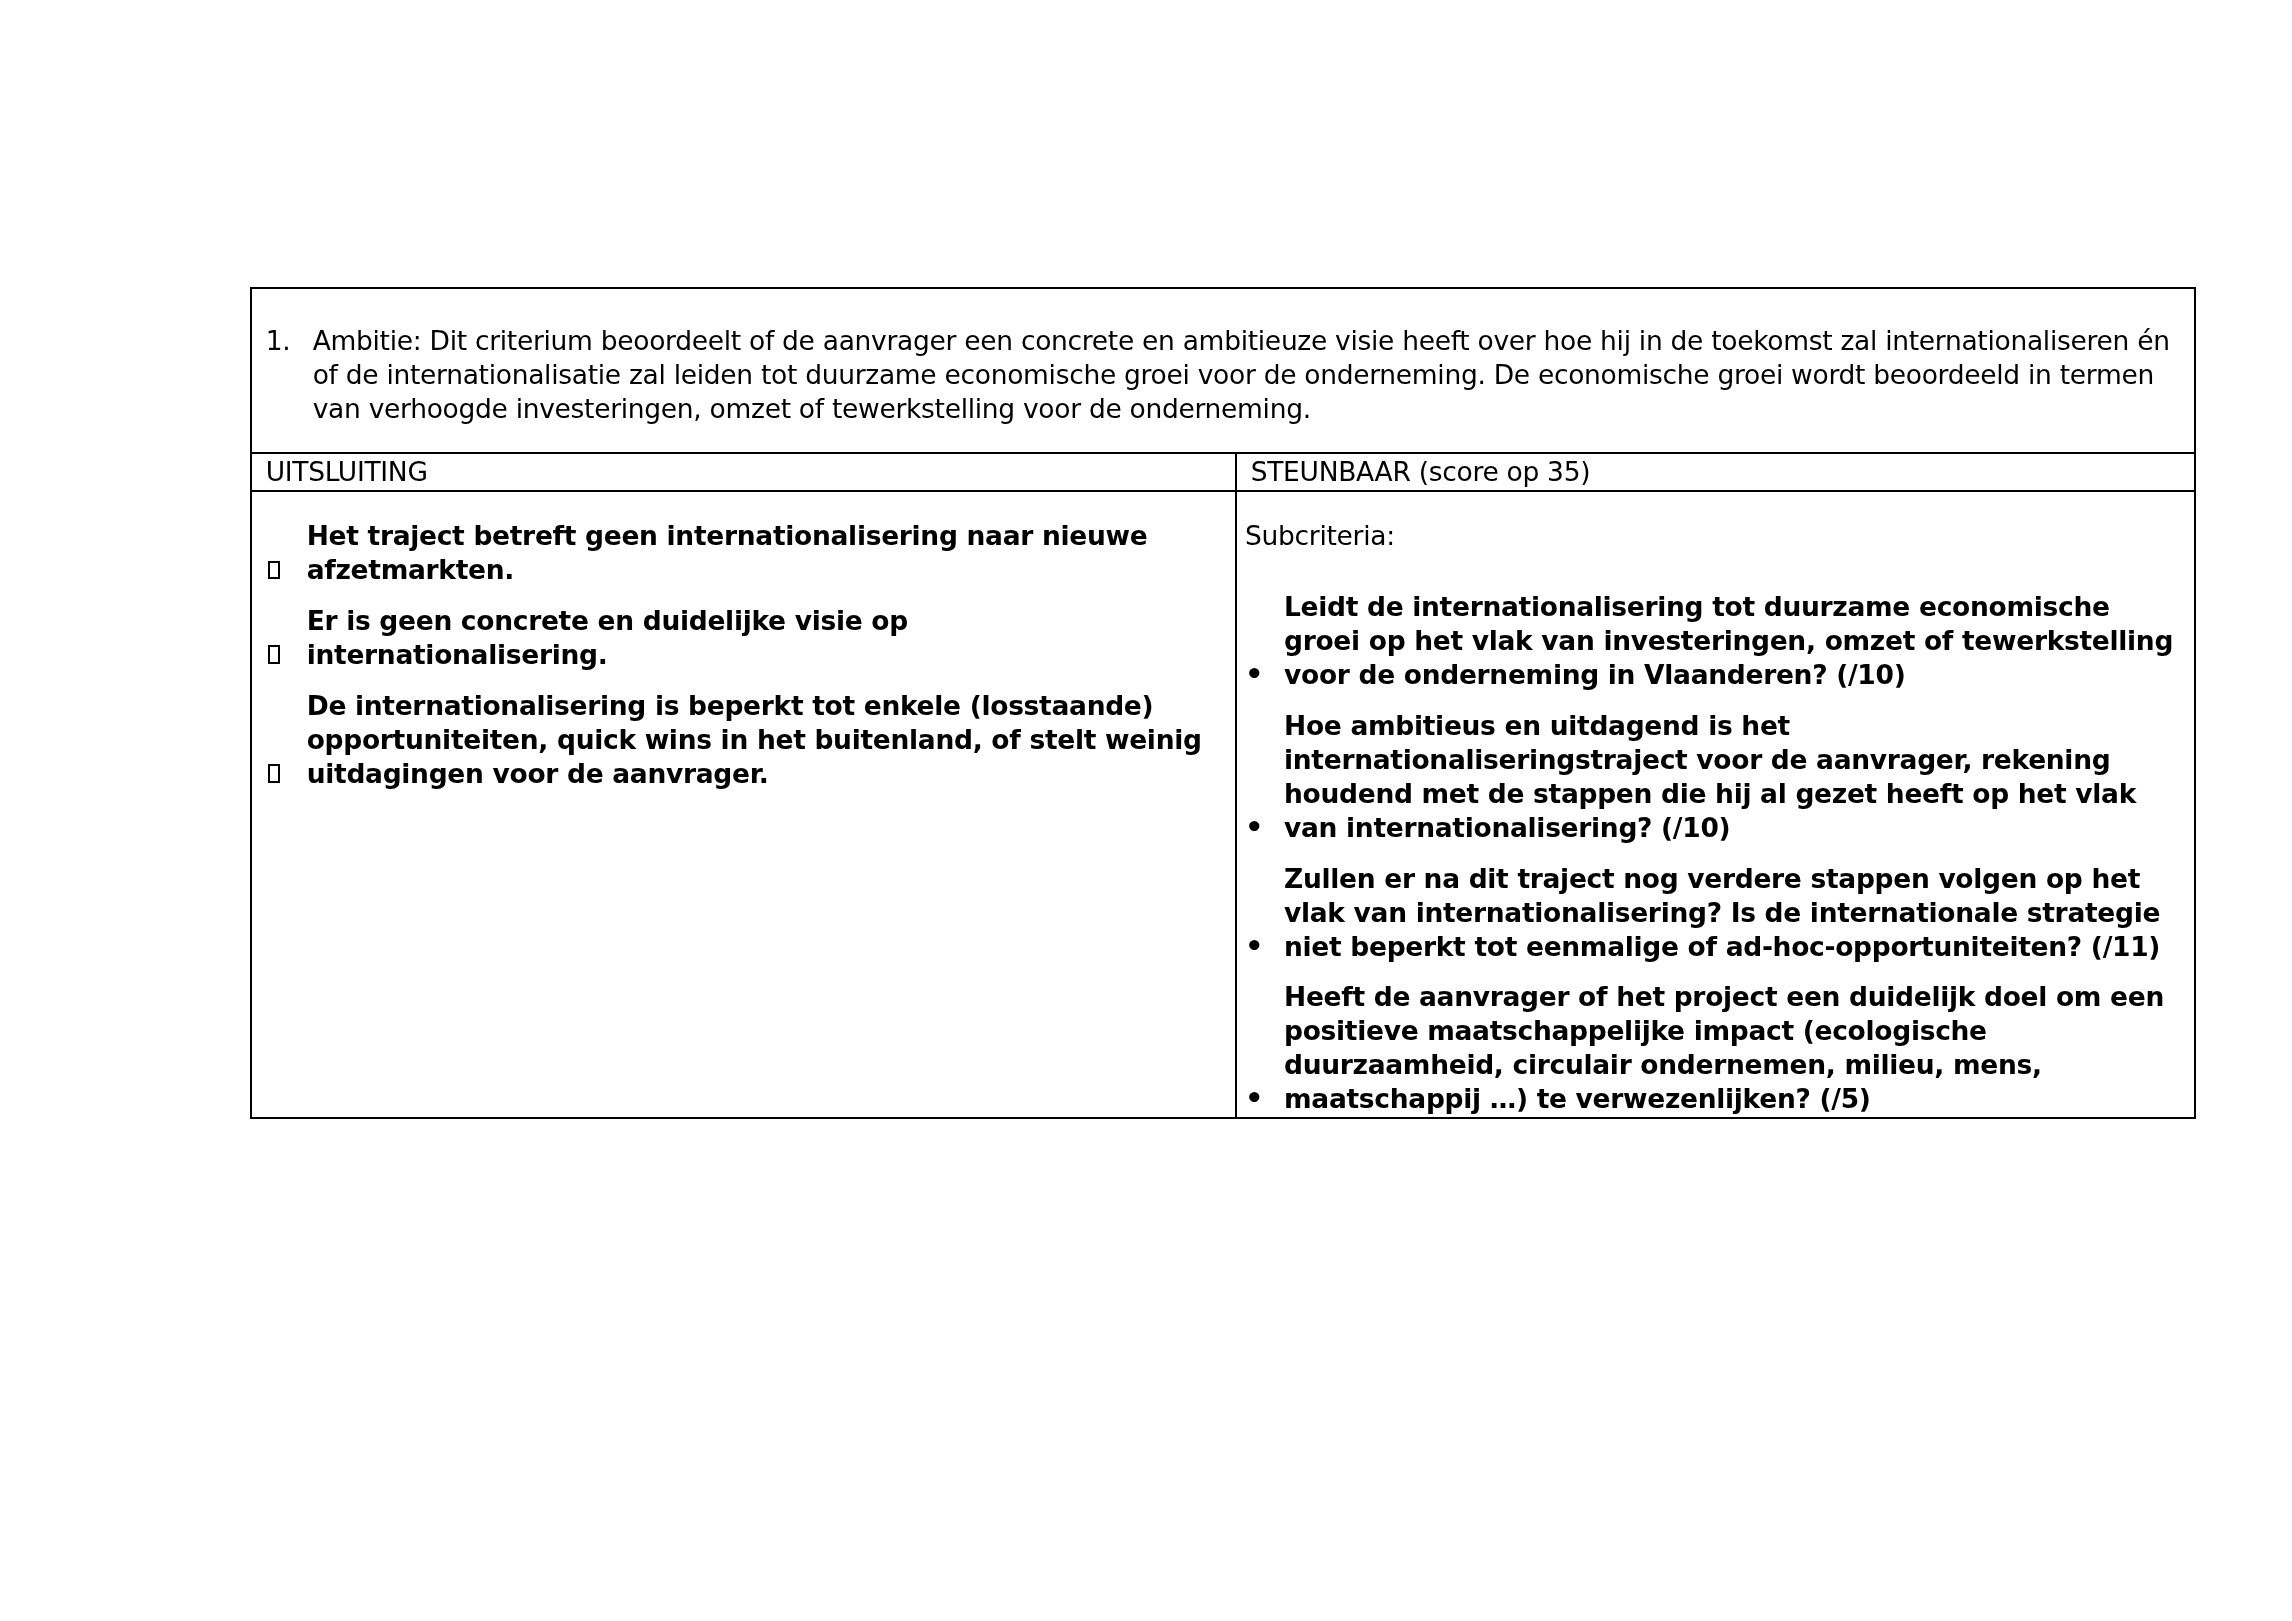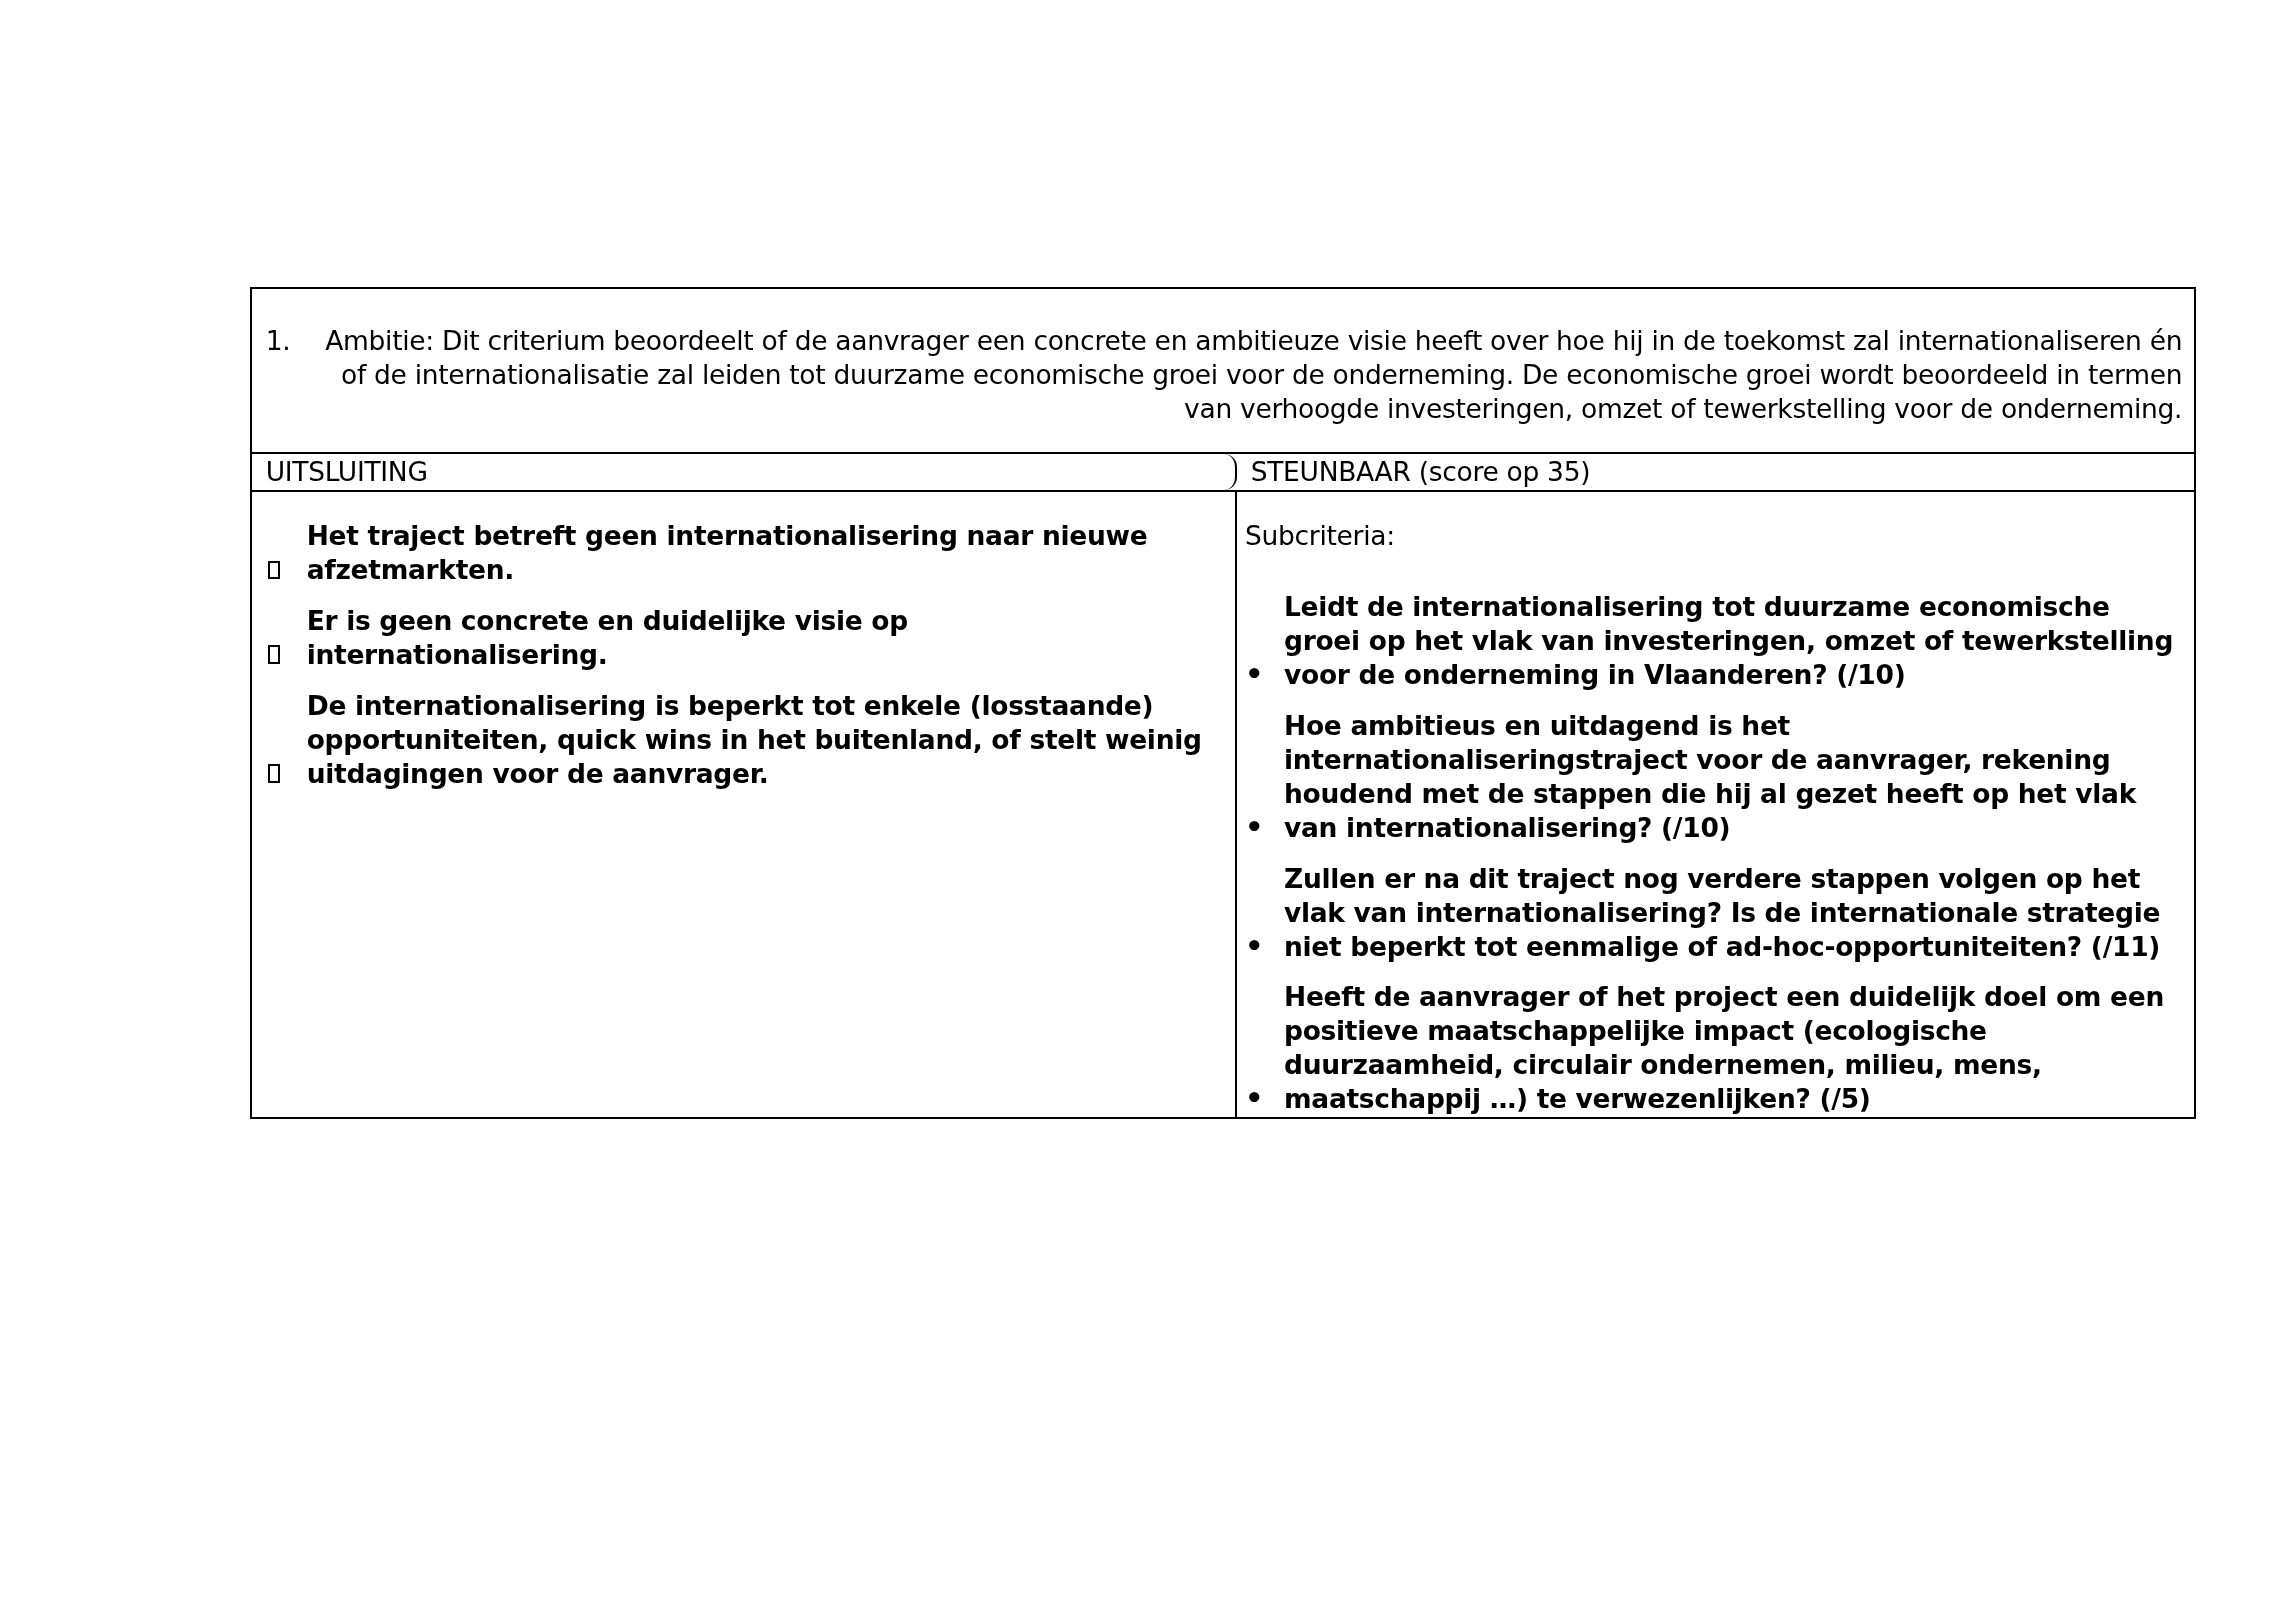--- a/index.html
+++ b/index.html
@@ -40,35 +40,33 @@
     padding: 35px 11.8px 0 13.7px;
     display: flex;
     align-items: flex-start;
   }
   .crit-num {
     flex: none;
     width: 47px;
   }
   .crit-text {
     flex: 1;
-    text-align: right;
   }
   .row-headers {
     display: flex;
     box-sizing: border-box;
     height: 38px;
     border-bottom: 2px solid #000000;
   }
   .cell-header {
     box-sizing: border-box;
     padding: 2px 0 0 13.7px;
     line-height: 32px;
     white-space: nowrap;
     overflow: hidden;
-    border-radius: 13px;
   }
   .cell-header.left {
     flex: none;
     width: 985px;
     border-right: 2px solid #000000;
   }
   .cell-header.right { flex: 1; }
   .row-body {
     display: flex;
     box-sizing: border-box;

